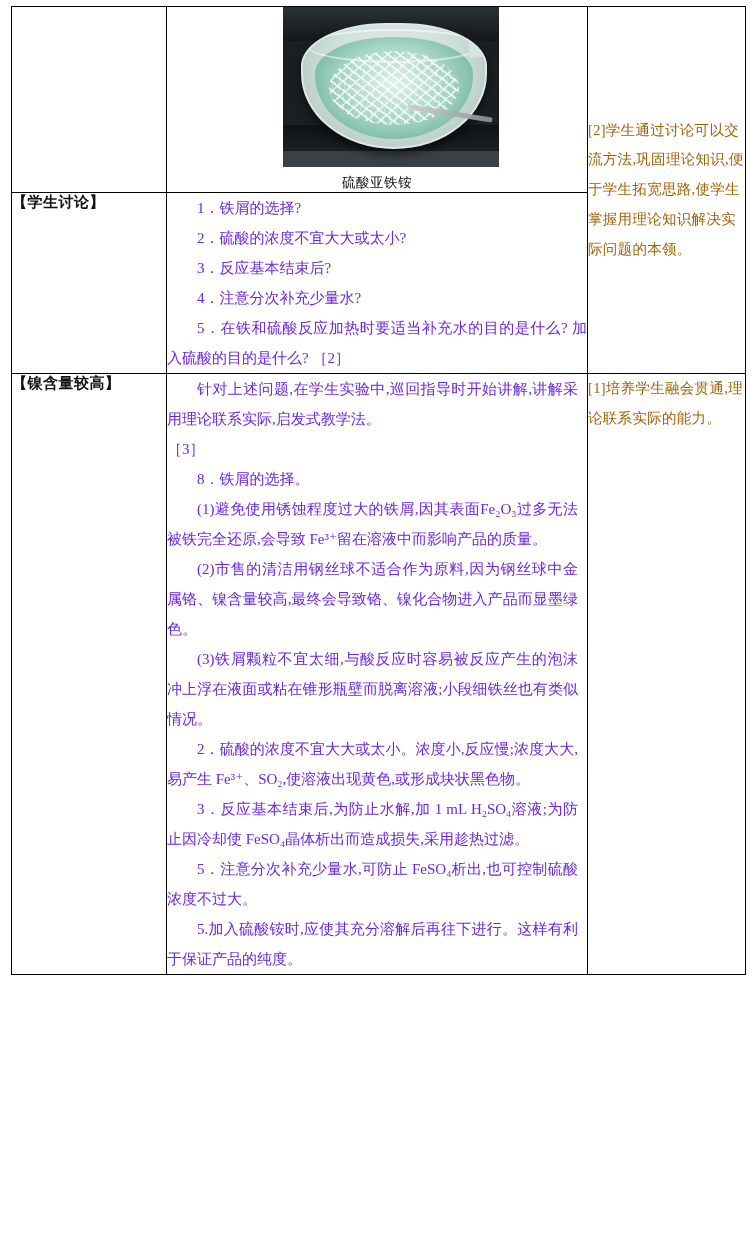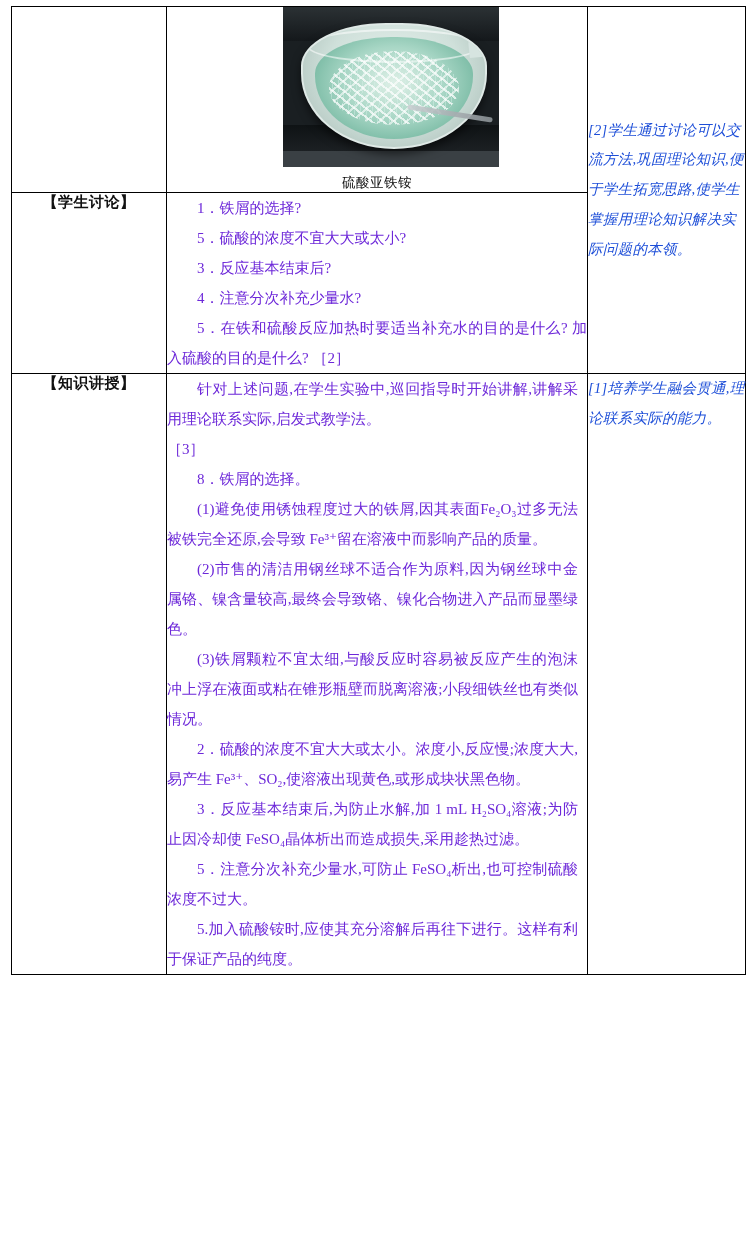--- a/index.html
+++ b/index.html
@@ -29,35 +29,33 @@
   table.doc-table td {
     border: 1px solid #000000;
     vertical-align: top;
     padding: 0;
   }
   .col-label { width: 155px; }
   .col-main  { width: 421px; }
   .col-note  { width: 158px; }
 
   .label-cell {
-    text-align: center;
     vertical-align: middle;
     font-size: 15px;
     font-weight: bold;
     letter-spacing: 0.5px;
     color: #111;
     padding: 6px 2px;
   }
   .note-cell {
     font-size: 14.5px;
     line-height: 2.05;
     padding: 8px 9px 8px 9px;
-    color: #1d4ed8;
+    color: #a16207;
     letter-spacing: 0.3px;
-    font-style: italic;
   }
   .note-cell.mid {
     vertical-align: middle;
   }
   .main-cell {
     font-size: 15px;
     line-height: 2.0;
     padding: 7px 12px 8px 12px;
     color: #6d28d9;
   }
@@ -199,29 +197,29 @@
             <div class="caption">硫酸亚铁铵</div>
           </div>
         </td>
         <td class="note-cell mid" rowspan="2">[2]学生通过讨论可以交流方法,巩固理论知识,便于学生拓宽思路,使学生掌握用理论知识解决实际问题的本领。</td>
       </tr>
 
       <tr>
         <td class="label-cell">【学生讨论】</td>
         <td class="main-cell">
           <p class="list-item">1．铁屑的选择?</p>
-          <p class="list-item">5．硫酸的浓度不宜大大或太小?</p>
+          <p class="list-item">2．硫酸的浓度不宜大大或太小?</p>
           <p class="list-item">3．反应基本结束后?</p>
           <p class="list-item">4．注意分次补充少量水?</p>
           <p class="list-item">5．在铁和硫酸反应加热时要适当补充水的目的是什么? 加入硫酸的目的是什么? ［2］</p>
         </td>
       </tr>
 
       <tr>
-        <td class="label-cell">【知识讲授】</td>
+        <td class="label-cell">【镍含量较高】</td>
         <td class="main-cell">
           <p class="para">针对上述问题,在学生实验中,巡回指导时开始讲解,讲解采用理论联系实际,启发式教学法。</p>
           <p class="noindent">［3］</p>
           <p class="para">8．铁屑的选择。</p>
           <p class="para">(1)避免使用锈蚀程度过大的铁屑,因其表面Fe₂O₃过多无法被铁完全还原,会导致 Fe³⁺留在溶液中而影响产品的质量。</p>
           <p class="para">(2)市售的清洁用钢丝球不适合作为原料,因为钢丝球中金属铬、镍含量较高,最终会导致铬、镍化合物进入产品而显墨绿色。</p>
           <p class="para">(3)铁屑颗粒不宜太细,与酸反应时容易被反应产生的泡沫冲上浮在液面或粘在锥形瓶壁而脱离溶液;小段细铁丝也有类似情况。</p>
           <p class="para">2．硫酸的浓度不宜大大或太小。浓度小,反应慢;浓度大大,易产生 Fe³⁺、SO₂,使溶液出现黄色,或形成块状黑色物。</p>
           <p class="para">3．反应基本结束后,为防止水解,加 1 mL H₂SO₄溶液;为防止因冷却使 FeSO₄晶体析出而造成损失,采用趁热过滤。</p>
           <p class="para">5．注意分次补充少量水,可防止 FeSO₄析出,也可控制硫酸浓度不过大。</p>

